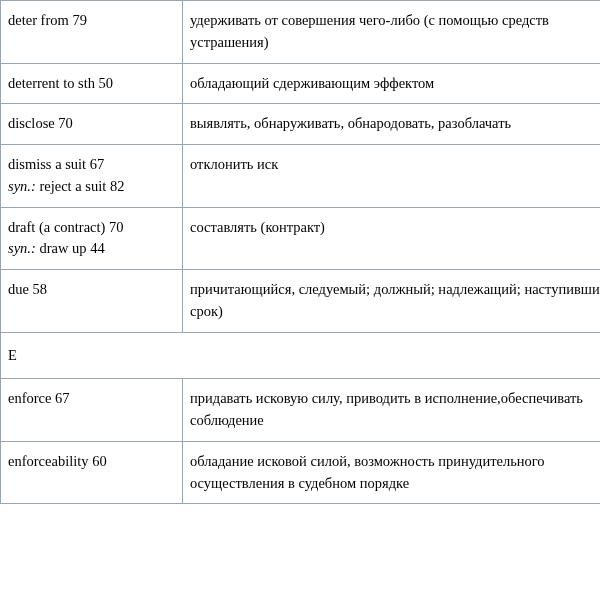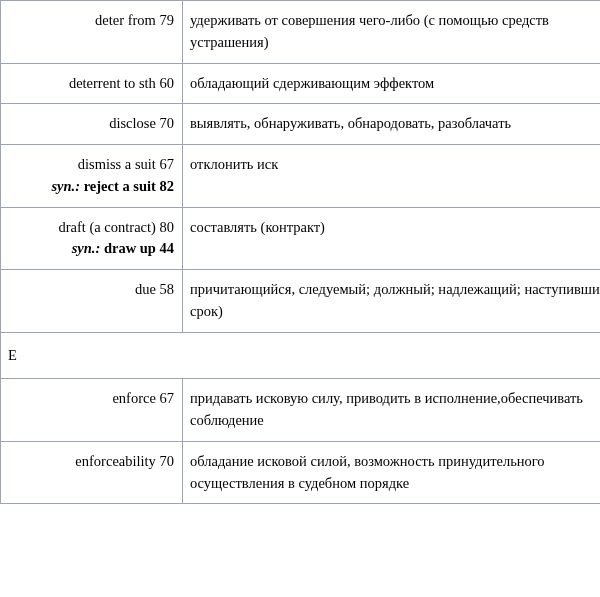--- a/index.html
+++ b/index.html
@@ -21,31 +21,29 @@
   }
   .glossary-table td {
     border: 1px solid #9aa5b1;
     vertical-align: top;
     padding: 9px 8px 9px 7px;
     font-size: 14.5px;
     line-height: 1.5;
   }
   .col-term {
     width: 166px;
-    text-align: right;
   }
   .col-def {
     width: 434px;
   }
   .term-line {
     white-space: normal;
   }
   .syn-line {
     white-space: normal;
-    font-weight: bold;
   }
   .syn-label {
     font-style: italic;
   }
   .letter-row td {
     padding-top: 12px;
     padding-bottom: 12px;
   }
   .letter-heading {
     font-size: 13px;
@@ -64,21 +62,21 @@
       <td class="col-term">
         <span class="term-line">deter from 79</span>
       </td>
       <td class="col-def">
         <span class="def-text">удерживать от совершения чего-либо (с помощью средств устрашения)</span>
       </td>
     </tr>
 
     <tr>
       <td class="col-term">
-        <span class="term-line">deterrent to sth 60</span>
+        <span class="term-line">deterrent to sth 50</span>
       </td>
       <td class="col-def">
         <span class="def-text">обладающий сдерживающим эффектом</span>
       </td>
     </tr>
 
     <tr>
       <td class="col-term">
         <span class="term-line">disclose 70</span>
       </td>
@@ -92,21 +90,21 @@
         <span class="term-line">dismiss a suit 67</span><br>
         <span class="syn-line"><span class="syn-label">syn.:</span> <span>reject a suit 82</span></span>
       </td>
       <td class="col-def">
         <span class="def-text">отклонить иск</span>
       </td>
     </tr>
 
     <tr>
       <td class="col-term">
-        <span class="term-line">draft (a contract) 80</span><br>
+        <span class="term-line">draft (a contract) 70</span><br>
         <span class="syn-line"><span class="syn-label">syn.:</span> <span>draw up 44</span></span>
       </td>
       <td class="col-def">
         <span class="def-text">составлять (контракт)</span>
       </td>
     </tr>
 
     <tr>
       <td class="col-term">
         <span class="term-line">due 58</span>
@@ -124,21 +122,21 @@
       <td class="col-term">
         <span class="term-line">enforce 67</span>
       </td>
       <td class="col-def">
         <span class="def-text">придавать исковую силу, приводить в исполнение,обеспечивать соблюдение</span>
       </td>
     </tr>
 
     <tr>
       <td class="col-term">
-        <span class="term-line">enforceability 70</span>
+        <span class="term-line">enforceability 60</span>
       </td>
       <td class="col-def">
         <span class="def-text">обладание исковой силой, возможность принудительного осуществления в судебном порядке</span>
       </td>
     </tr>
 
   </tbody>
 </table>
 
 </body></html>

